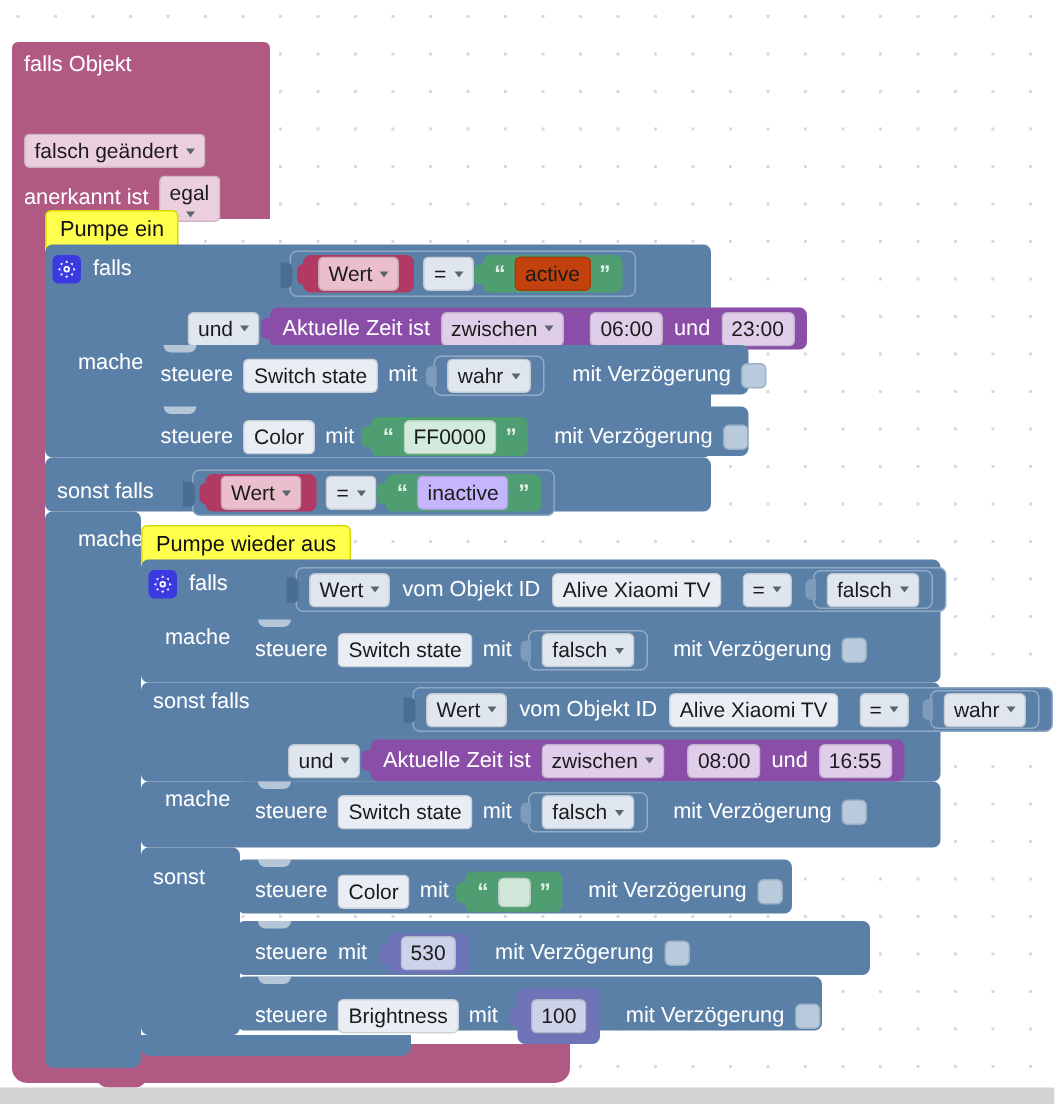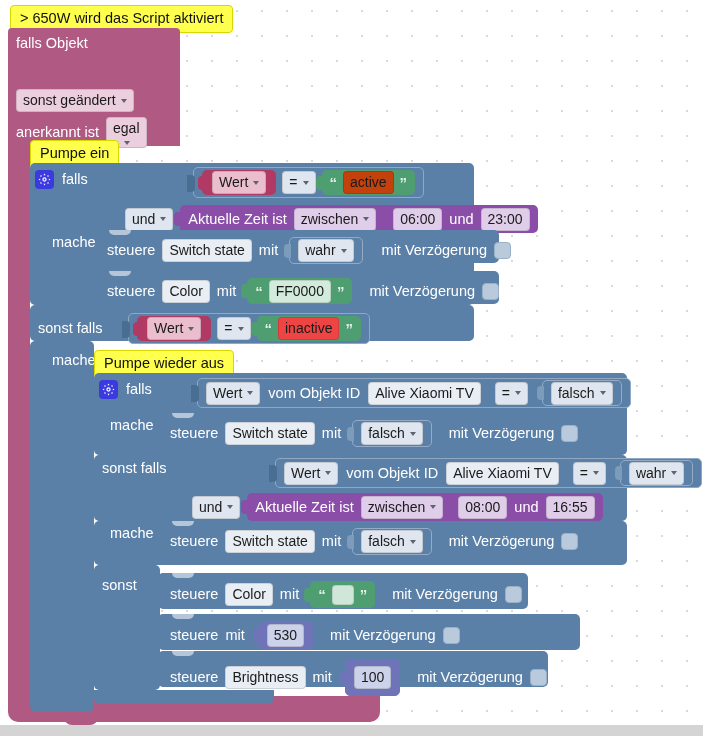--- a/index.html
+++ b/index.html
@@ -135,27 +135,26 @@
     position:absolute;left:0;bottom:1px;height:9px;width:0px;background:#bdbdbd;
     border-radius:5px;
   }
 </style>
 </head>
 <body>
 
 <div id="workspace">
   <div id="blocks">
 
-    <div class="comment" style="left:10px;top:5px;">&gt; 650W wird das Script aktiviert</div>
 
     <div class="blk" id="eventBlock">
       <div class="row lbl" style="top:8px;">falls Objekt</div>
       <div class="row" style="top:61px;">
         <span class="field" style="background:#eccfde;">
-          <span>sonst geändert</span>
+          <span>falsch geändert</span>
           <span class="caret"></span>
         </span>
       </div>
       <div class="row" style="top:89px;display:flex;align-items:center;gap:7px;">
         <span class="lbl">anerkannt ist</span>
         <span class="field" style="background:#eccfde;flex-direction:column;">
           <span>egal</span>
           <span class="caret"></span>
         </span>
       </div>
@@ -264,21 +263,21 @@
           <span class="caret"></span>
         </span>
       </span>
       <span class="field dark">
         <span>=</span>
         <span class="caret"></span>
       </span>
       <span class="vb green" style="position:relative;left:0;height:25px;">
         <span class="plug green"></span>
         <span class="quote">“</span>
-        <span class="field" style="background:#ef4444;">inactive</span>
+        <span class="field" style="background:#c4b5fd;">inactive</span>
         <span class="quote">”</span>
       </span>
     </div>
 
     <div class="lbl" style="position:absolute;left:52px;top:353px;">mache</div>
 
     <div class="comment" style="left:94px;top:350px;">Pumpe wieder aus</div>
 
     <div class="blk ctrl" style="left:94px;top:373px;width:533px;height:82px;"></div>
     <div class="blk ctrl" style="left:94px;top:455px;width:533px;height:66px;"></div>

